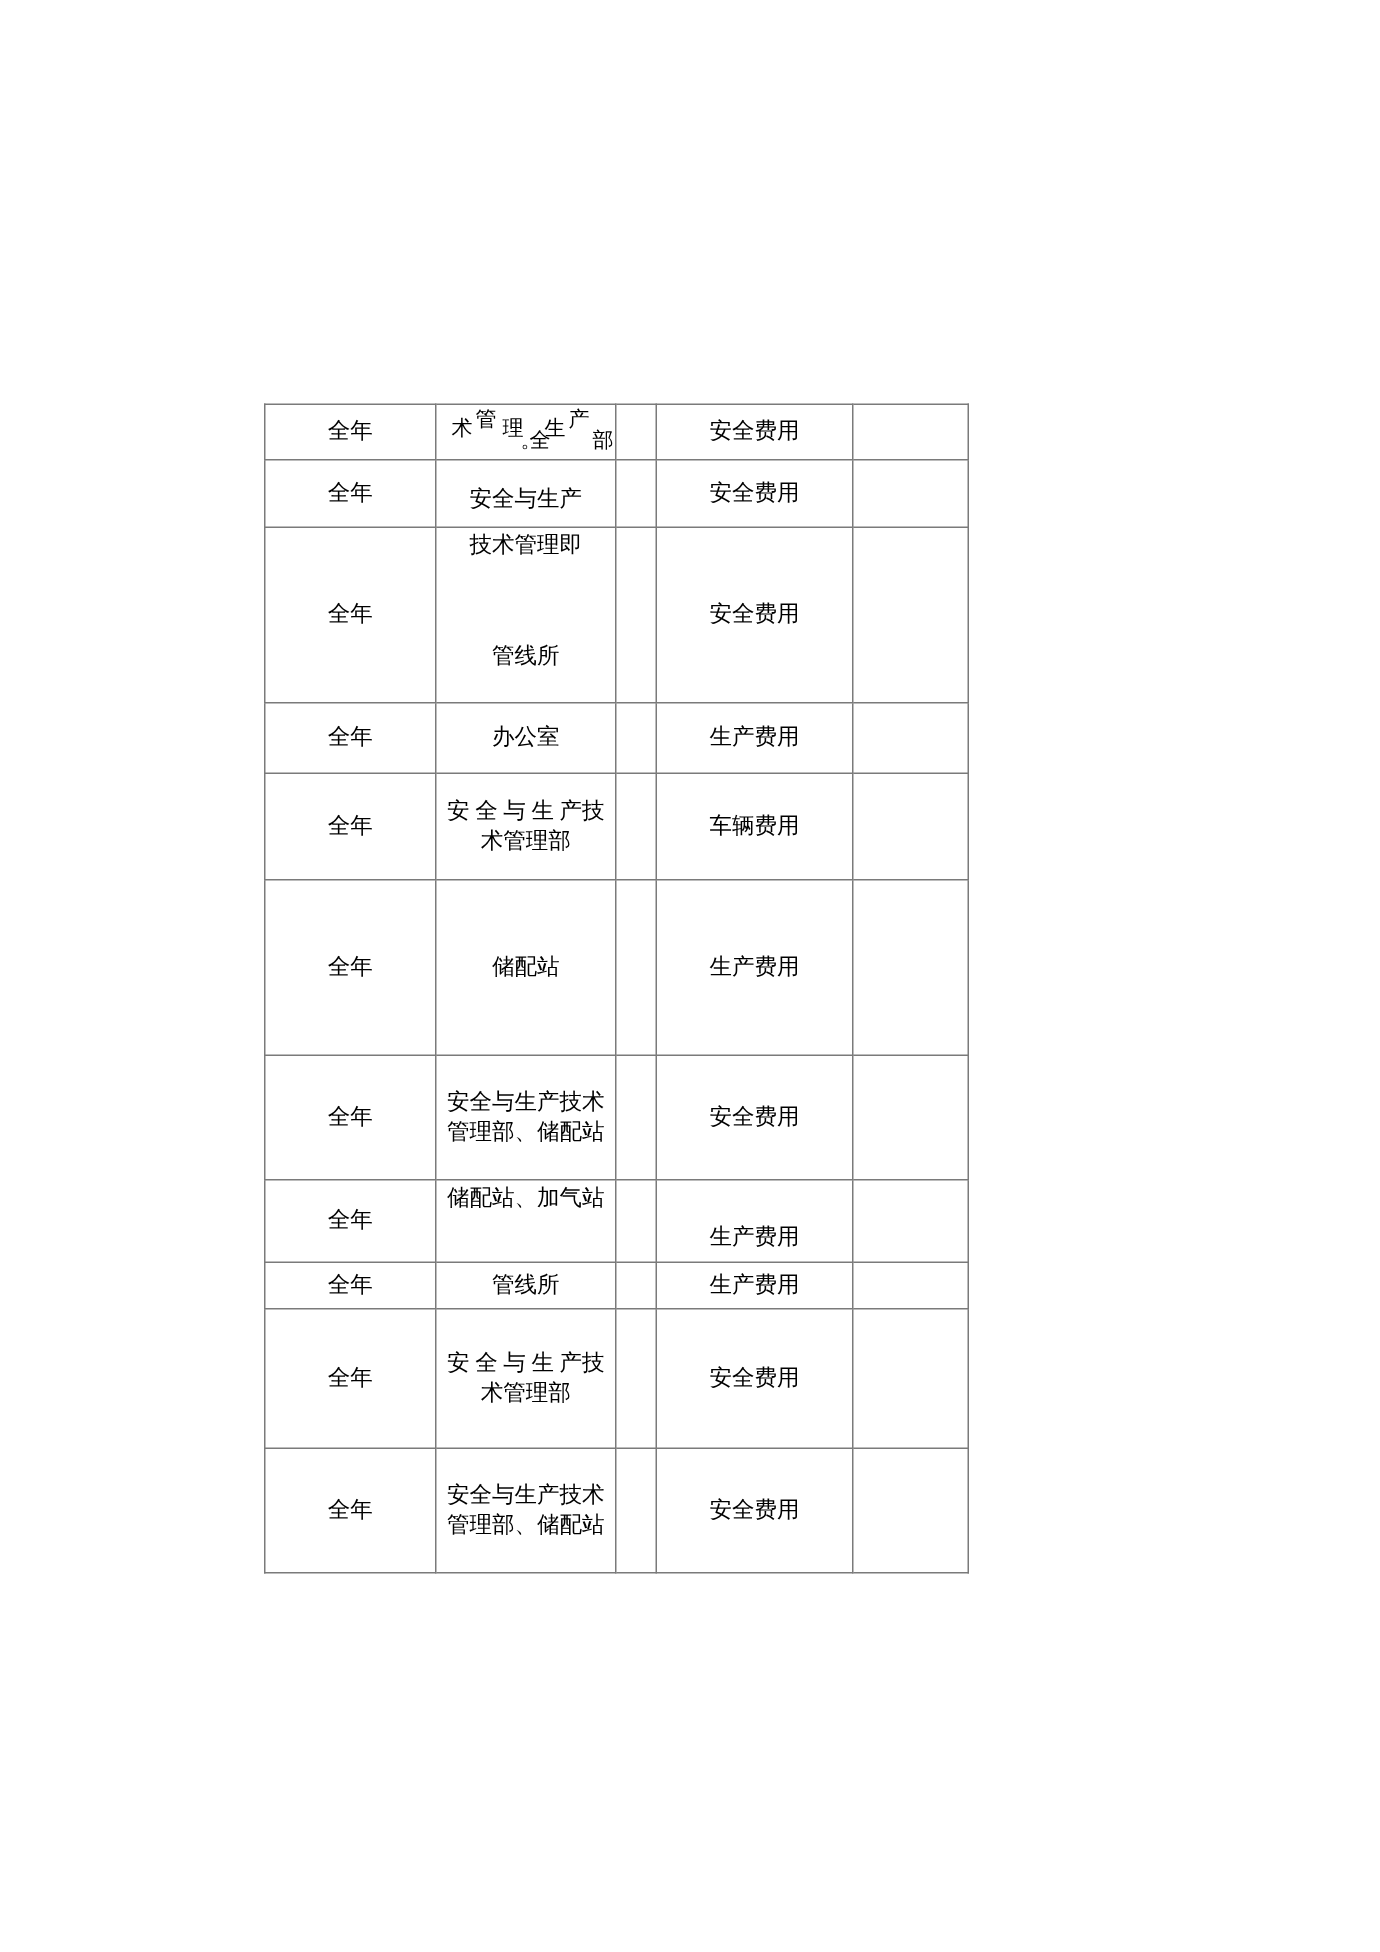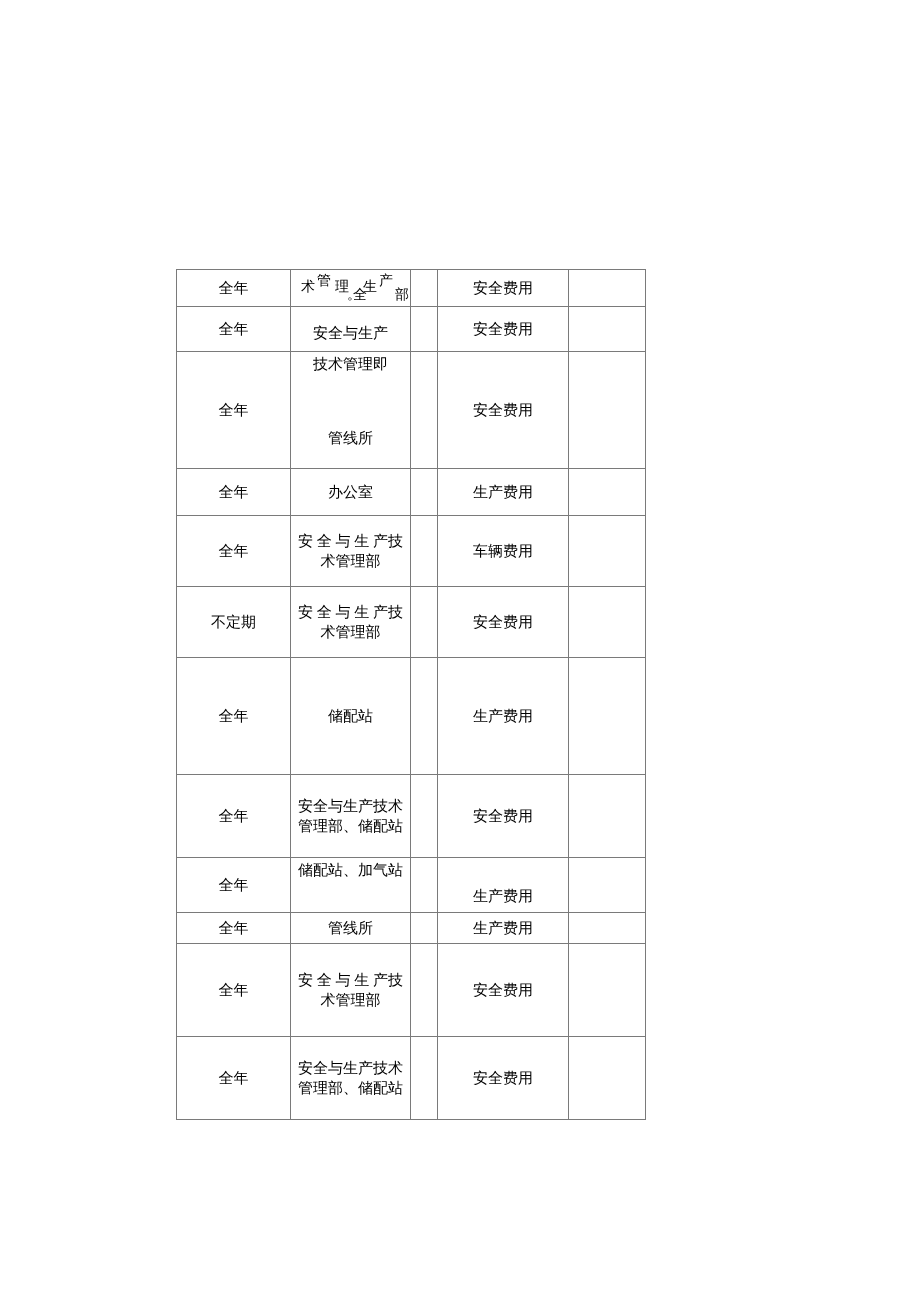--- a/index.html
+++ b/index.html
@@ -150,27 +150,20 @@
       </tr>
 
       <tr class="r5">
         <td>全年</td>
         <td>安 全 与 生 产技术管理部</td>
         <td></td>
         <td>车辆费用</td>
         <td></td>
       </tr>
 
-      <tr class="r6">
-        <td>不定期</td>
-        <td>安 全 与 生 产技术管理部</td>
-        <td></td>
-        <td>安全费用</td>
-        <td></td>
-      </tr>
 
       <tr class="r7">
         <td>全年</td>
         <td>储配站</td>
         <td></td>
         <td>生产费用</td>
         <td></td>
       </tr>
 
       <tr class="r8">

